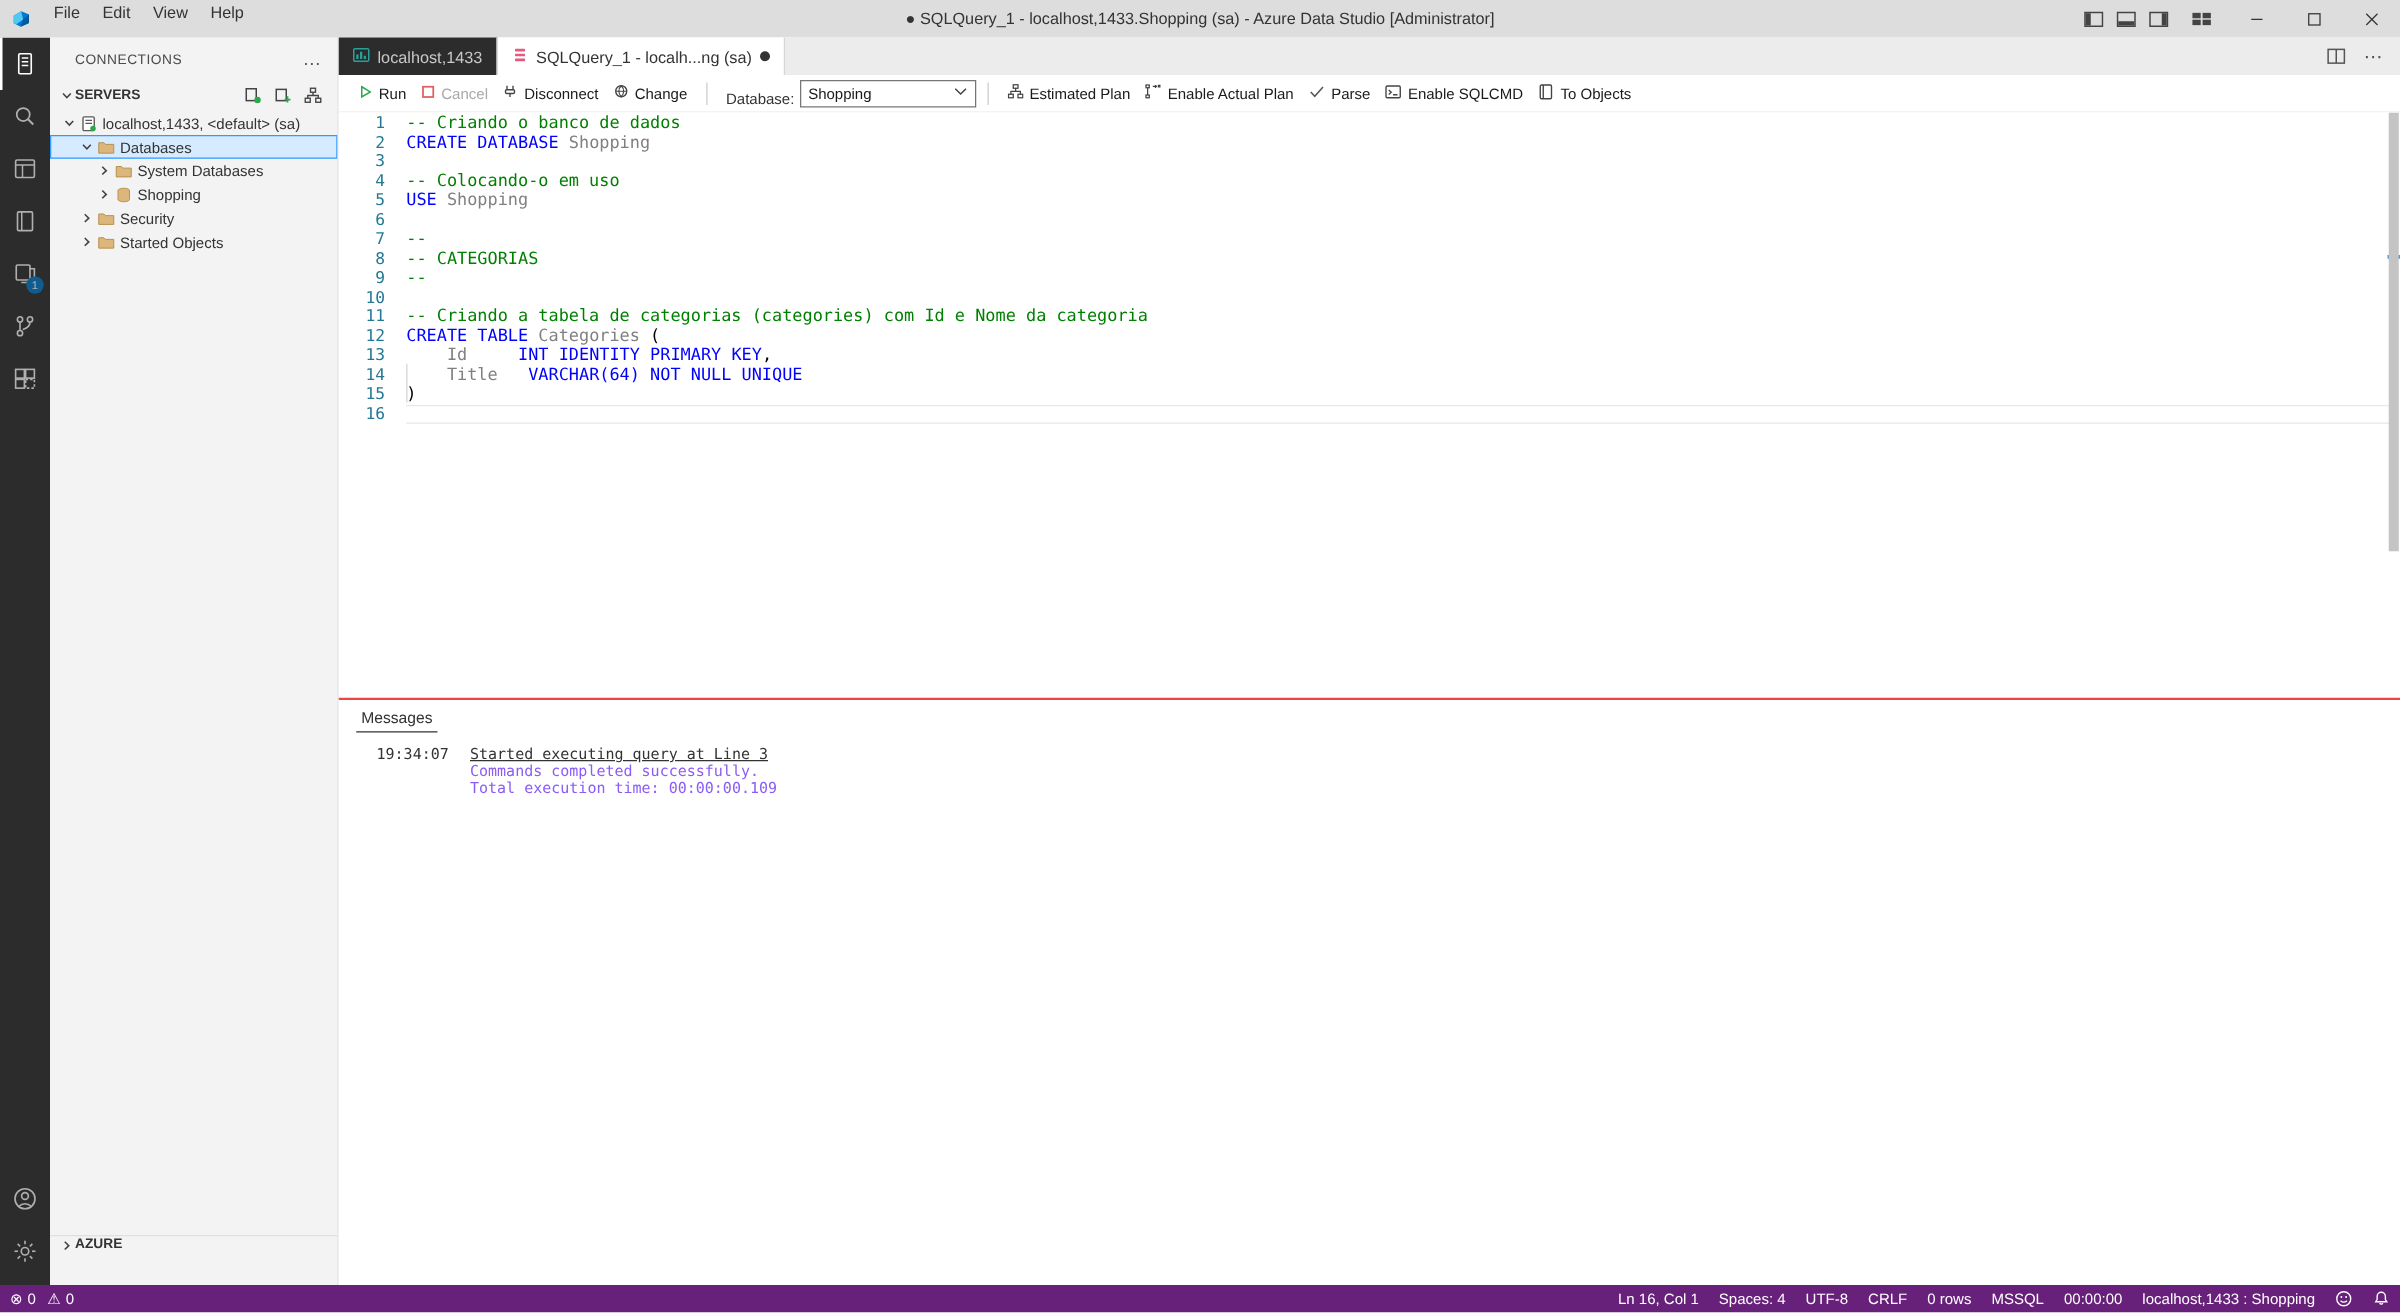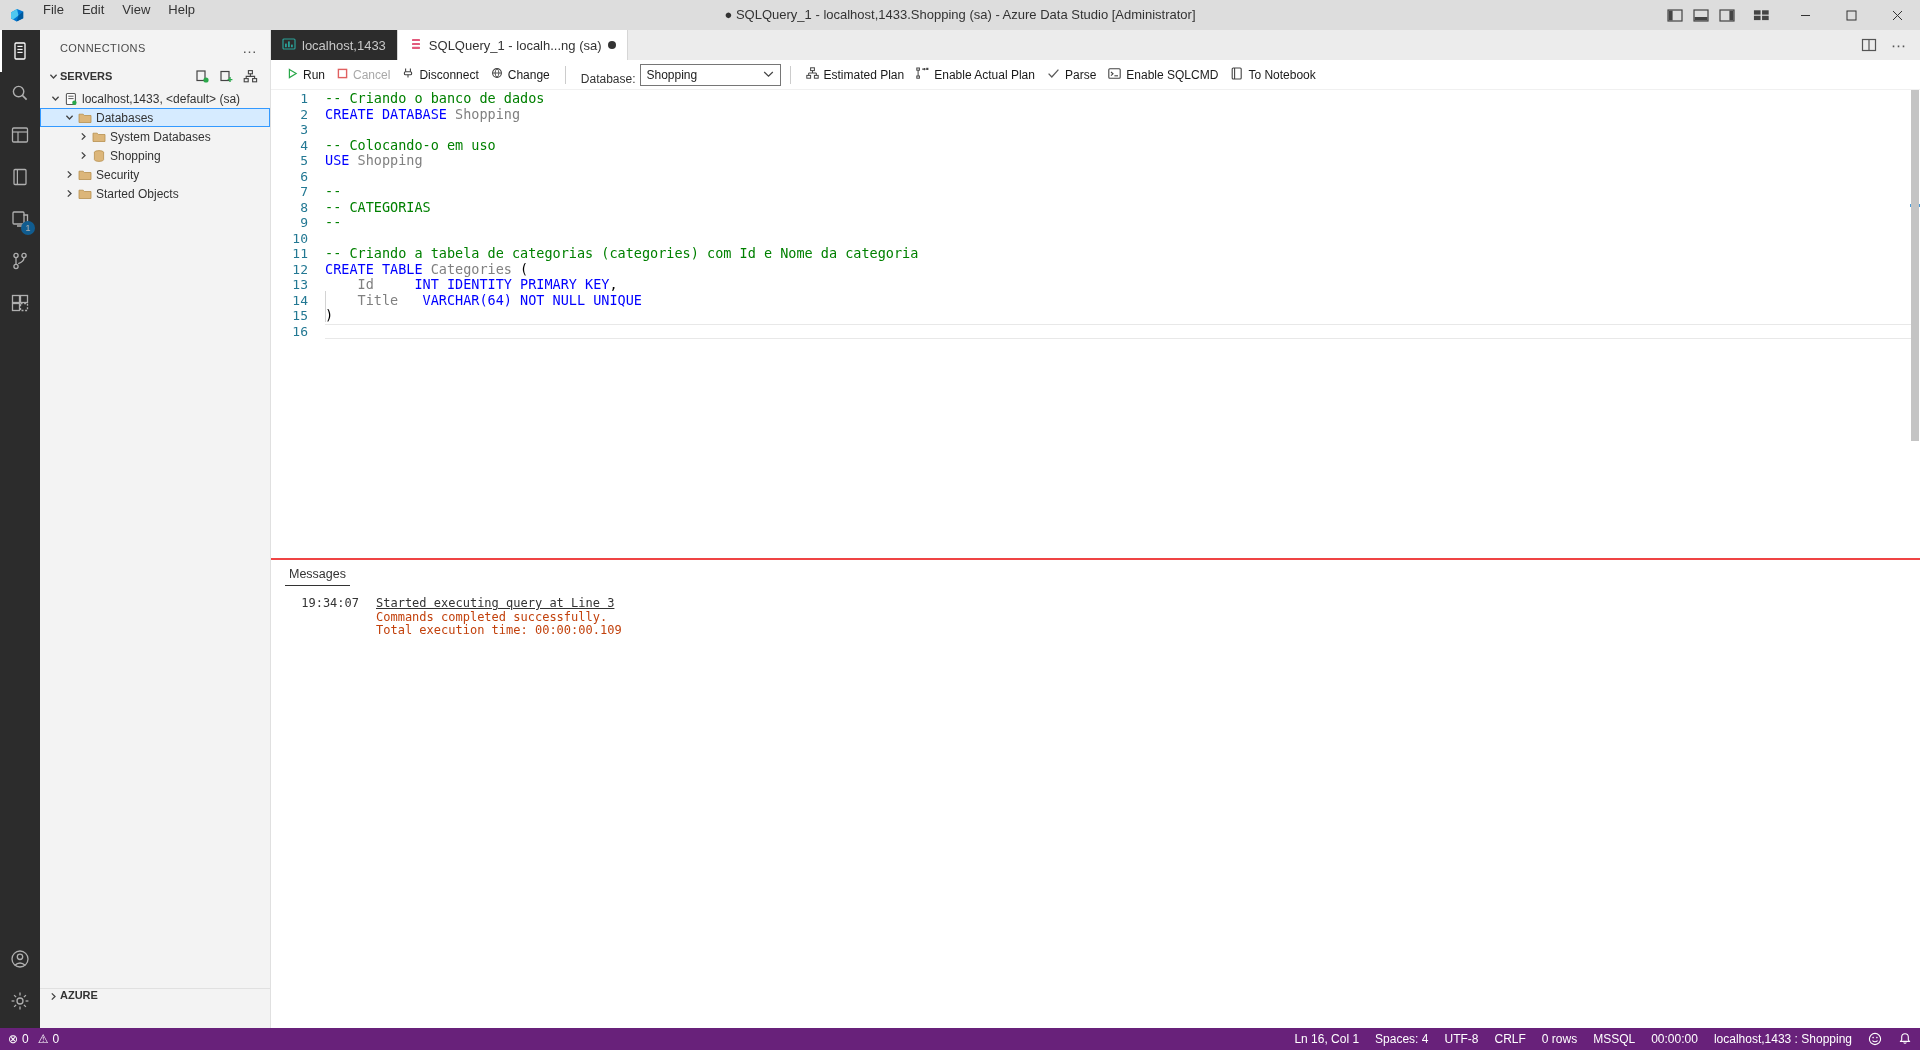--- a/index.html
+++ b/index.html
@@ -166,21 +166,21 @@
   
   .results { flex: 0 0 470px; display: flex; flex-direction: column; background: #fff; border-top: 2px solid #ef4444; }
   .rtabs { height: 26px; display: flex; align-items: flex-end; padding-left: 14px; }
   .rtab {
     font-size: 12.5px; color: #333; padding: 0 4px 4px 4px; cursor: pointer;
     border-bottom: 1px solid #333;
   }
   .msgbody { flex: 1 1 auto; overflow: hidden; padding-top: 11px; font-family: "DejaVu Sans Mono", monospace; font-size: 12px; }
   .msgrow { display: flex; line-height: 13.5px; }
   .msgtime { width: 105px; flex: 0 0 105px; text-align: right; padding-right: 17px; color: #333; }
-  .msgtext { color: #c2410c; }
+  .msgtext { color: #8b5cf6; }
   .msglink { text-decoration: underline; color: #333; cursor: pointer; }
 
   
   .statusbar {
     height: 22px; flex: 0 0 22px; background: #68217a; display: flex; align-items: center;
     color: #ffffff; font-size: 12px; padding: 0 0 0 0;
   }
   .sb-left { display: flex; align-items: center; gap: 0; }
   .sb-right { margin-left: auto; display: flex; align-items: center; }
   .sb-item { padding: 0 8px; height: 22px; display: flex; align-items: center; gap: 4px; cursor: pointer; white-space: nowrap; }
@@ -611,21 +611,21 @@
           </span>
           <span>Enable SQLCMD</span>
         </div>
         <div class="qbtn">
           <span>
             <svg width="13" height="13" viewBox="0 0 13 13">
                 <rect x="2.2" y="1" width="9" height="11" rx="1" fill="none" stroke="#444" stroke-width="1.1"></rect>
                 <line x1="4.6" y1="1" x2="4.6" y2="12" stroke="#444" stroke-width="1.1"></line>
               </svg>
           </span>
-          <span>To Notebook</span>
+          <span>To Objects</span>
         </div>
       </div>
 
       <div class="editorwrap">
         <div class="codearea">
           <div class="gutter">
             <div class="ln">1</div>
             <div class="ln">2</div>
             <div class="ln">3</div>
             <div class="ln">4</div>

